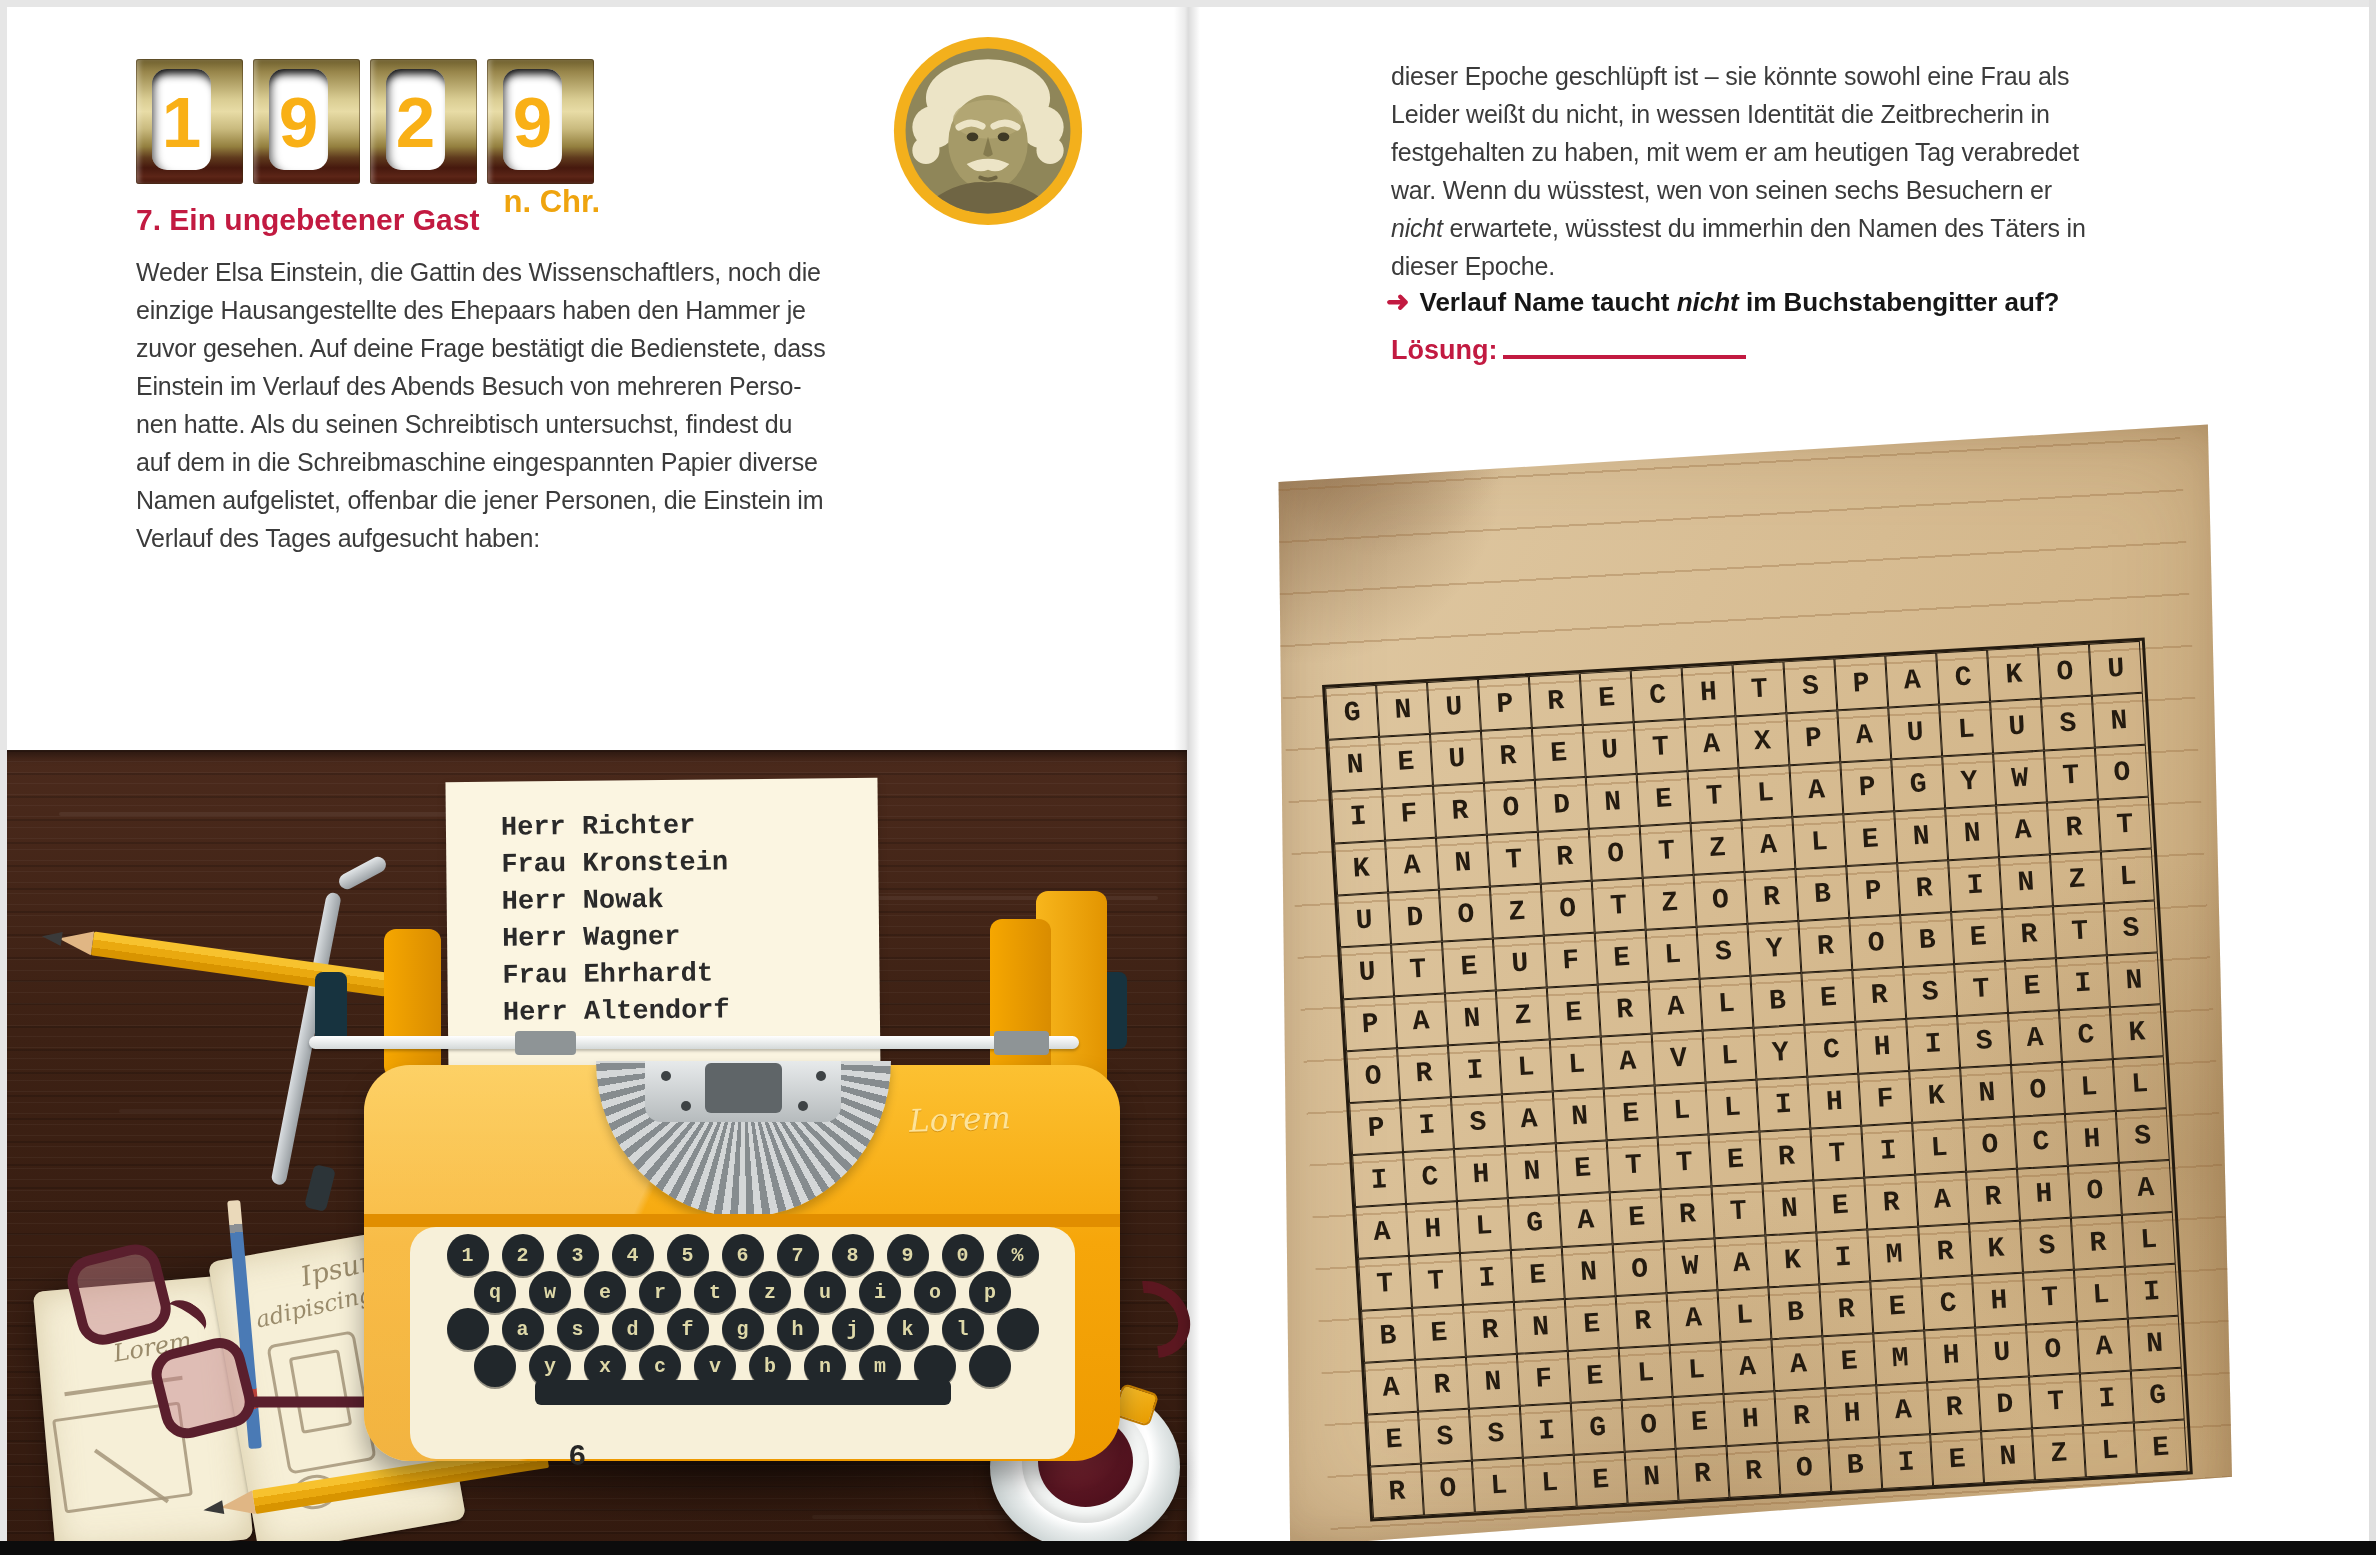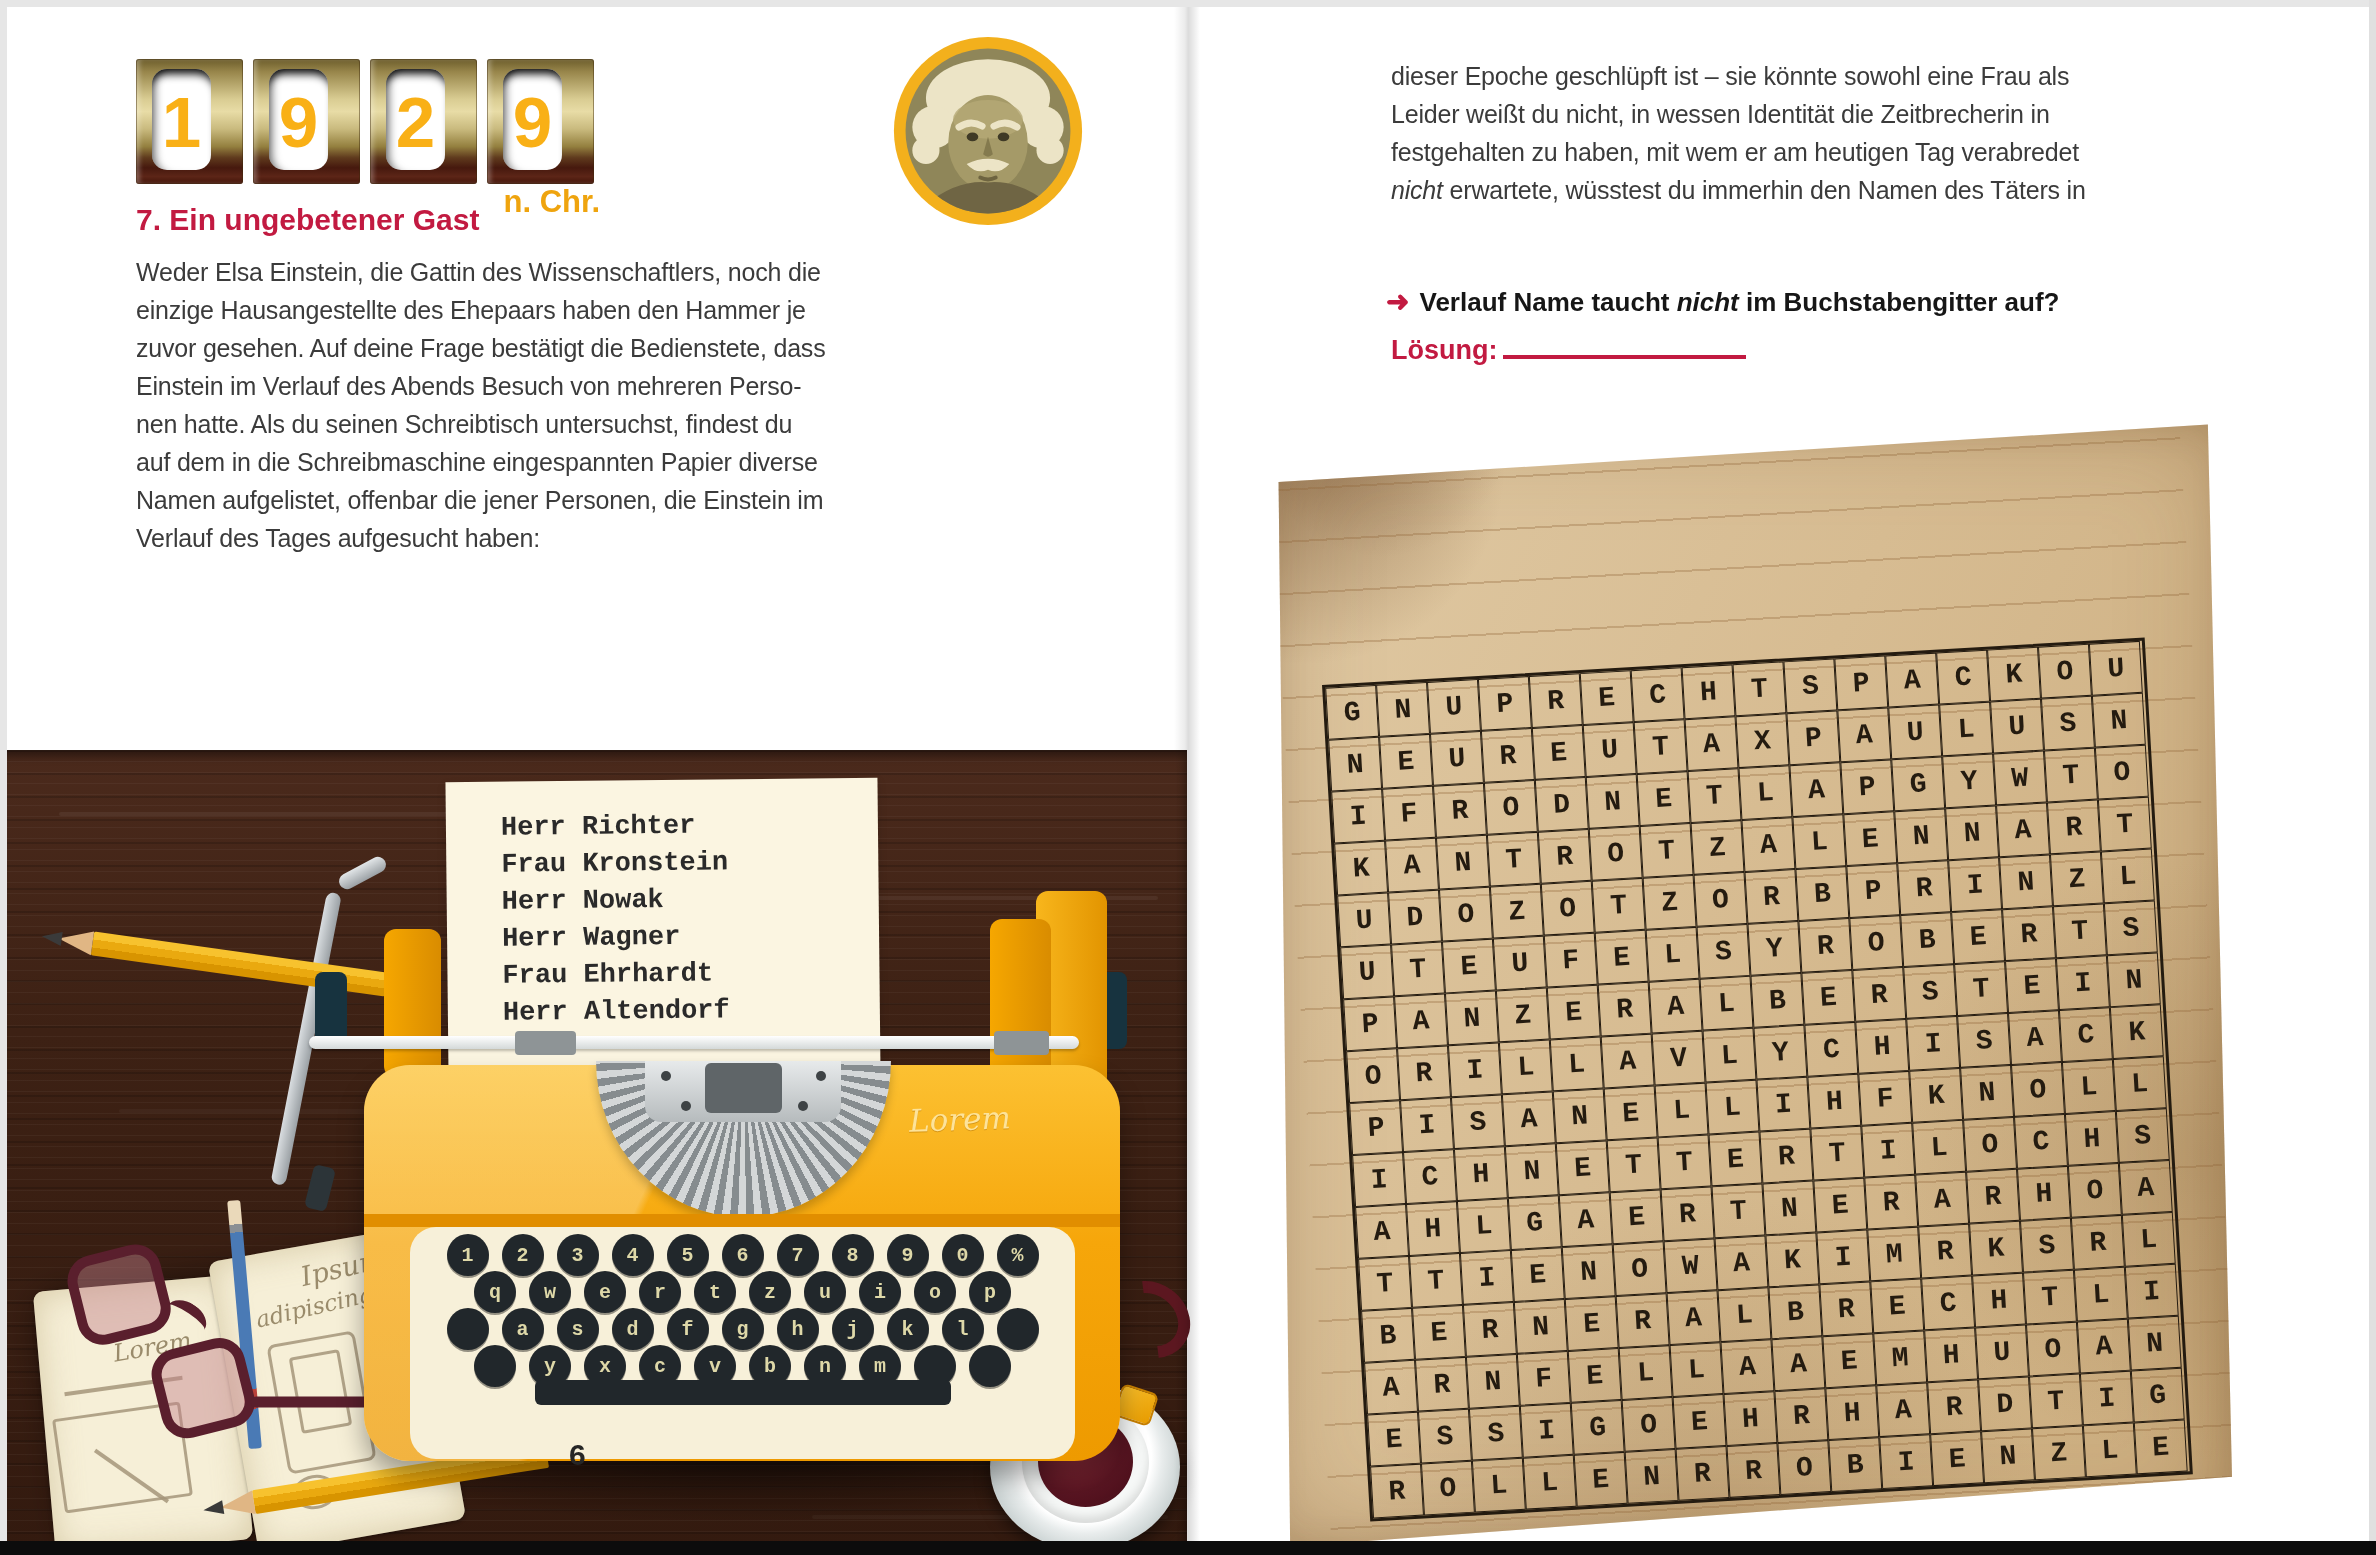--- a/index.html
+++ b/index.html
@@ -375,21 +375,23 @@
       <div class="cookie" data-name="sugar-cookie-icon"></div>
     </div>
   </div>
 
   <div data-name="page-right">
 
     <div class="para" id="right-para" data-name="right-paragraph">
         <div class="pline" data-name="paragraph-line"><span data-name="text-segment">dieser Epoche geschlüpft ist – sie könnte sowohl eine Frau als</span></div>
         <div class="pline" data-name="paragraph-line"><span data-name="text-segment">Leider weißt du nicht, in wessen Identität die Zeitbrecherin in</span></div>
         <div class="pline" data-name="paragraph-line"><span data-name="text-segment">festgehalten zu haben, mit wem er am heutigen Tag verabredet</span></div>
+        <div class="pline" data-name="paragraph-line"><span data-name="text-segment">war. Wenn du wüsstest, wen von seinen sechs Besuchern er</span></div>
         <div class="pline" data-name="paragraph-line"><span class="em" data-name="emphasis-text">nicht</span><span data-name="text-segment"> erwartete, wüsstest du immerhin den Namen des Täters in</span></div>
+        <div class="pline" data-name="paragraph-line"><span data-name="text-segment">dieser Epoche.</span></div>
       </div>
 
     <div class="question" data-name="puzzle-question">
       <span class="arrow" data-name="arrow-icon">➜</span><span data-name="question-pre">Verlauf Name taucht </span><span class="em" data-name="question-emphasis">nicht</span><span data-name="question-post"> im Buchstabengitter auf?</span>
     </div>
 
     <div class="solution" data-name="solution-row">
       <span data-name="solution-label">Lösung:</span><span class="sline" data-name="solution-blank-line"></span>
     </div>
 

